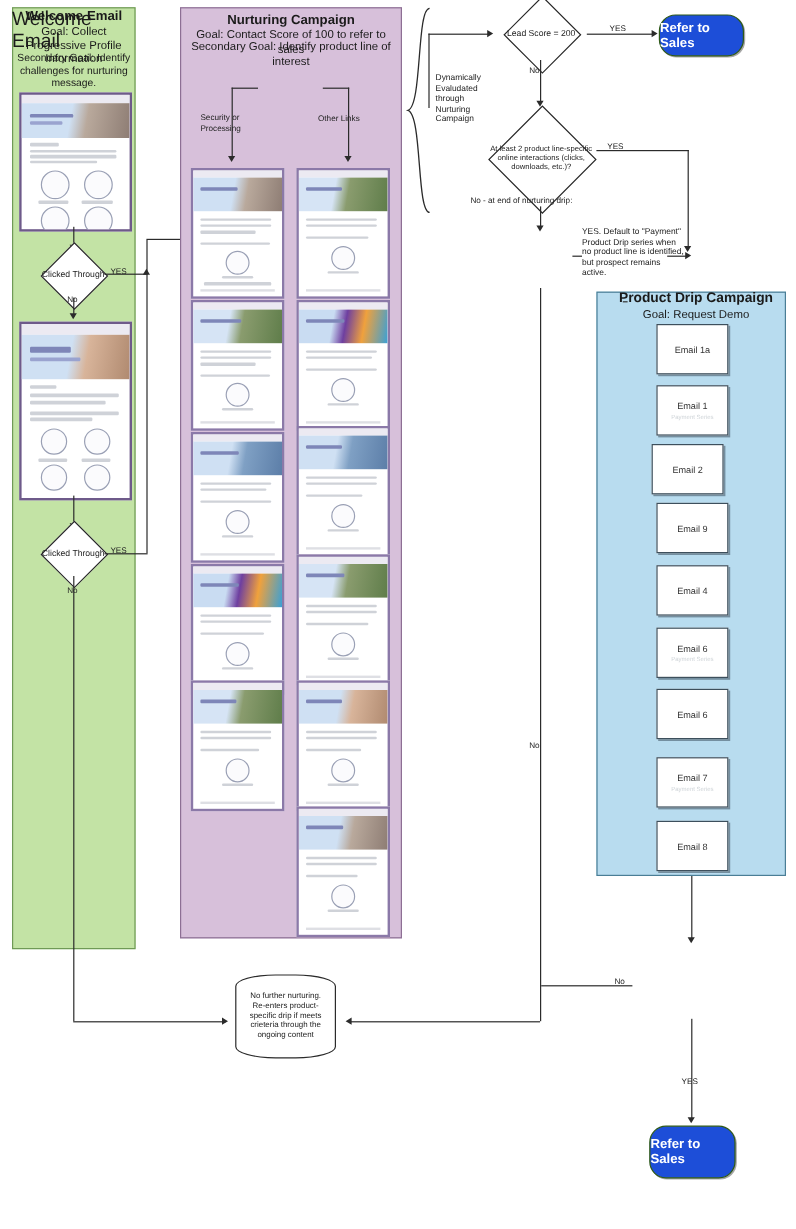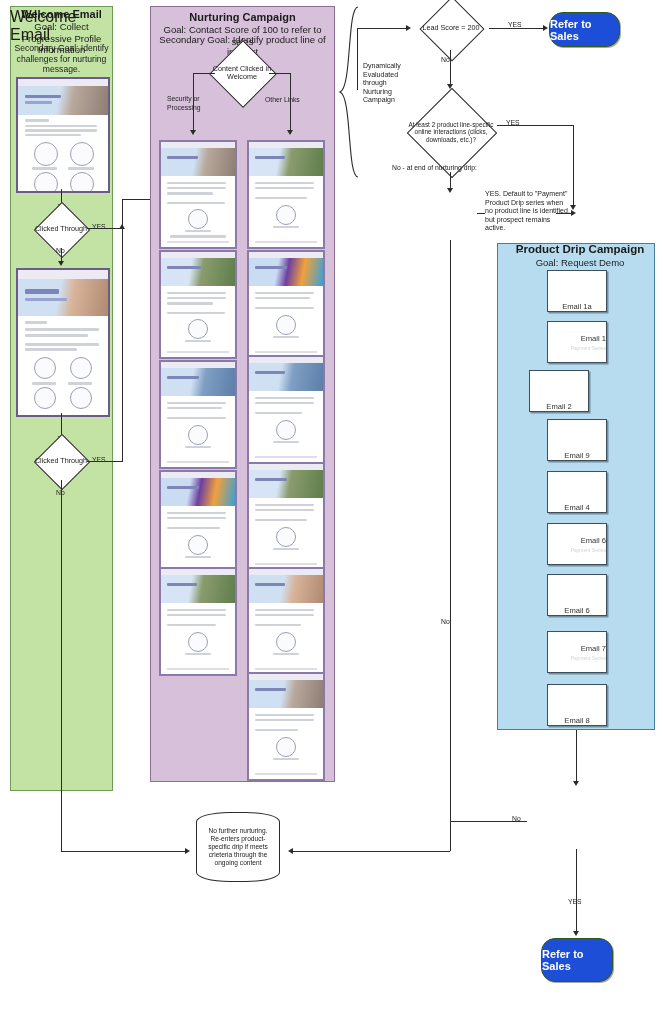--- a/index.html
+++ b/index.html
@@ -23,21 +23,21 @@
       display:flex;align-items:center;justify-content:center;text-align:center;
       font-size:7.2px;line-height:8.4px;color:#222;}
 
   .pill{position:absolute;background:#1d4ed8;border:1px solid #2f5a17;border-radius:14px;
         display:flex;align-items:center;justify-content:center;
         color:#ffffff;font-weight:bold;font-size:11px;
         box-shadow:1px 1px 0 rgba(0,0,0,.35);}
 
   .emailbox{position:absolute;background:#ffffff;border:1px solid #3d4f5c;
         box-shadow:1.5px 1.5px 0 rgba(60,80,95,.55);
-        display:flex;align-items:flex-end;justify-content:center;
+        display:flex;align-items:center;justify-content:center;
         font-size:7.6px;color:#333;text-align:center;}
   .emailbox .sub{font-size:5px;color:#cfd4d8;display:block;margin-top:2px;}
 
   .barrel{position:absolute;background:#ffffff;border:1px solid #2b2b2b;
         border-radius:40% / 14%;
         display:flex;align-items:center;justify-content:center;text-align:center;
         font-size:6.6px;line-height:8px;color:#222;padding:0 6px;box-sizing:border-box;}
 
   .note{position:absolute;font-size:7px;line-height:8.6px;color:#222;}
   .lbl{position:absolute;font-size:6.8px;color:#222;background:transparent;white-space:nowrap;}
@@ -152,24 +152,20 @@
   <div class="ln lnv" style="left:61px;top:480px;height:371px;"></div>
   <div class="ln lnh" style="left:61px;top:851px;width:127px;"></div>
   <div class="arrow-r" style="left:185px;top:848px;"></div>
 
   <div class="abs panel-purple" style="left:150px;top:6px;width:185px;height:776px;"></div>
 
   <div class="abs panel-title" style="left:150px;top:11px;width:185px;">Nurturing Campaign</div>
   <div class="abs panel-sub" style="left:152px;top:24px;width:181px;">Goal: Contact Score of 100 to refer to sales</div>
   <div class="abs panel-sub" style="left:152px;top:34px;width:181px;">Secondary Goal: Identify product line of interest</div>
 
-  <div class="diamond" style="left:207px;top:50px;width:70px;height:46px;">
-    <div class="dshape" style="width:46px;height:46px;left:12px;"></div>
-    <div class="dtext" style="left:-2px;width:calc(100% + 4px);">Content Clicked in Welcome</div>
-  </div>
 
   <div class="ln lnh" style="left:193px;top:73px;width:22px;"></div>
   <div class="ln lnv" style="left:193px;top:73px;height:60px;"></div>
   <div class="arrow-d" style="left:190px;top:130px;"></div>
   <div class="lbl" style="left:167px;top:95px;width:60px;white-space:normal;line-height:8.5px;">
     <span>Security or Processing</span>
   </div>
 
   <div class="ln lnh" style="left:269px;top:73px;width:22px;"></div>
   <div class="ln lnv" style="left:290px;top:73px;height:60px;"></div>
@@ -359,21 +355,21 @@
   <div class="abs panel-sub" style="left:507px;top:257px;width:146px;font-size:9.5px;">Goal: Request Demo</div>
 
   <div>
     <div class="emailbox" style="left:547px;top:270px;width:58px;height:40px;">
       <span>Email 1a</span>
     </div>
     <div class="emailbox" style="left:547px;top:321px;width:58px;height:40px;flex-direction:column;">
       <span>Email 1</span>
       <span class="sub">Payment Series</span>
     </div>
-    <div class="emailbox" style="left:529px;top:370px;width:58px;height:40px;">
+    <div class="emailbox" style="left:543px;top:370px;width:58px;height:40px;">
       <span>Email 2</span>
     </div>
     <div class="emailbox" style="left:547px;top:419px;width:58px;height:40px;">
       <span>Email 9</span>
     </div>
     <div class="emailbox" style="left:547px;top:471px;width:58px;height:40px;">
       <span>Email 4</span>
     </div>
     <div class="emailbox" style="left:547px;top:523px;width:58px;height:40px;flex-direction:column;">
       <span>Email 6</span>

